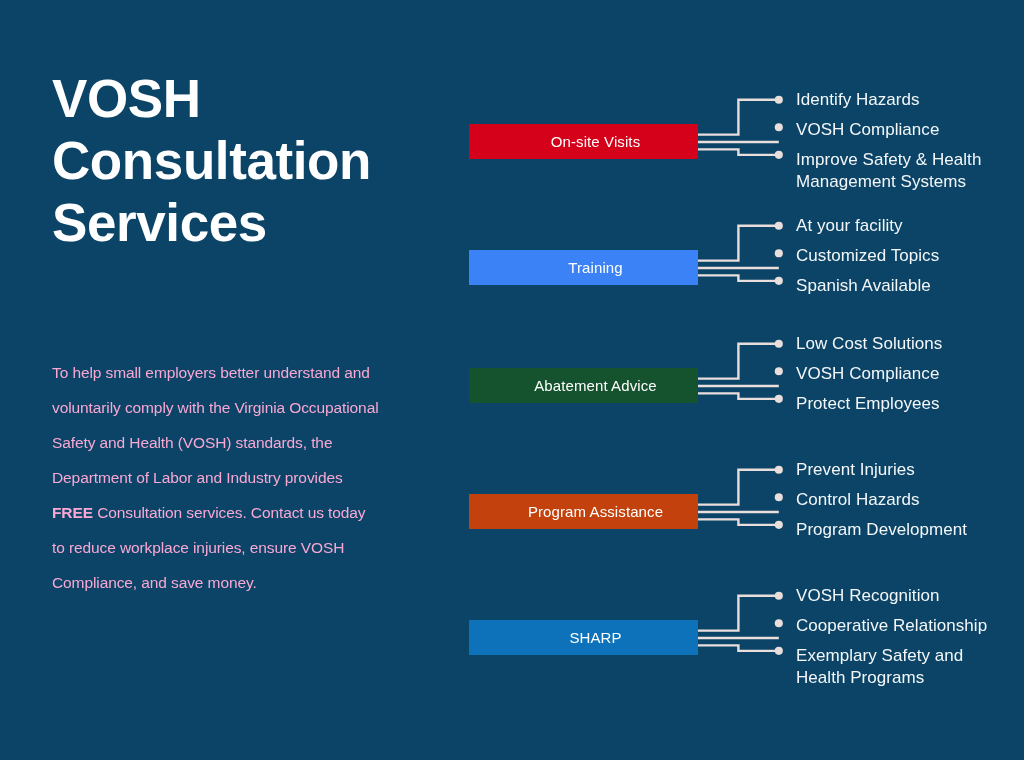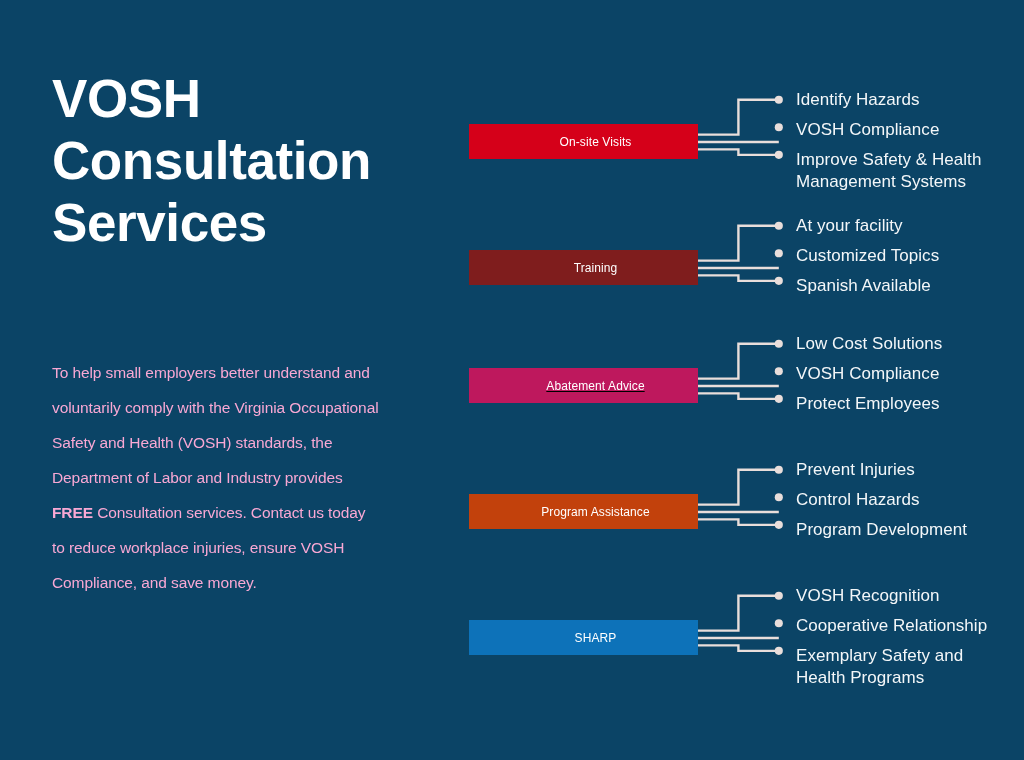--- a/index.html
+++ b/index.html
@@ -75,21 +75,21 @@
     width: 229px;
     height: 35px;
     display: flex;
     align-items: center;
     justify-content: center;
     box-sizing: border-box;
     padding-left: 24px;
   }
   .bar-label {
     color: #ffffff;
-    font-size: 12px;
+    font-size: 15px;
     letter-spacing: 0.1px;
     line-height: 1;
     white-space: nowrap;
   }
   .connectors {
     position: absolute;
     left: 229px;
     top: 0;
     width: 90px;
     height: 120px;
@@ -143,39 +143,39 @@
           <circle cx="88" cy="74" r="4.4" fill="#e9dedb"></circle>
         </svg>
         <div class="items">
           <div class="item item-0">Identify Hazards</div>
           <div class="item item-1">VOSH Compliance</div>
           <div class="item item-2">Improve Safety &amp; Health
 Management Systems</div>
         </div>
       </div>
       <div class="group" style="top: 208px;">
-        <div class="bar" style="background: #7f1d1d;">
+        <div class="bar" style="background: #3b82f6;">
           <span class="bar-label">Training</span>
         </div>
         <svg class="connectors" width="98" height="120" viewBox="0 0 98 120">
           <path d="M 0 52 H 44 V 14 H 88" fill="none" stroke="#e9dedb" stroke-width="2.6"></path>
           <circle cx="88" cy="14" r="4.4" fill="#e9dedb"></circle>
           <path d="M 0 60 H 88" fill="none" stroke="#e9dedb" stroke-width="2.6"></path>
           <circle cx="88" cy="44" r="4.4" fill="#e9dedb"></circle>
           <path d="M 0 68 H 44 V 74 H 88" fill="none" stroke="#e9dedb" stroke-width="2.6"></path>
           <circle cx="88" cy="74" r="4.4" fill="#e9dedb"></circle>
         </svg>
         <div class="items">
           <div class="item item-0">At your facility</div>
           <div class="item item-1">Customized Topics</div>
           <div class="item item-2">Spanish Available</div>
         </div>
       </div>
       <div class="group" style="top: 326px;">
-        <div class="bar" style="background: #be185d; text-decoration: underline;">
+        <div class="bar" style="background: #14532d;">
           <span class="bar-label">Abatement Advice</span>
         </div>
         <svg class="connectors" width="98" height="120" viewBox="0 0 98 120">
           <path d="M 0 52 H 44 V 14 H 88" fill="none" stroke="#e9dedb" stroke-width="2.6"></path>
           <circle cx="88" cy="14" r="4.4" fill="#e9dedb"></circle>
           <path d="M 0 60 H 88" fill="none" stroke="#e9dedb" stroke-width="2.6"></path>
           <circle cx="88" cy="44" r="4.4" fill="#e9dedb"></circle>
           <path d="M 0 68 H 44 V 74 H 88" fill="none" stroke="#e9dedb" stroke-width="2.6"></path>
           <circle cx="88" cy="74" r="4.4" fill="#e9dedb"></circle>
         </svg>

